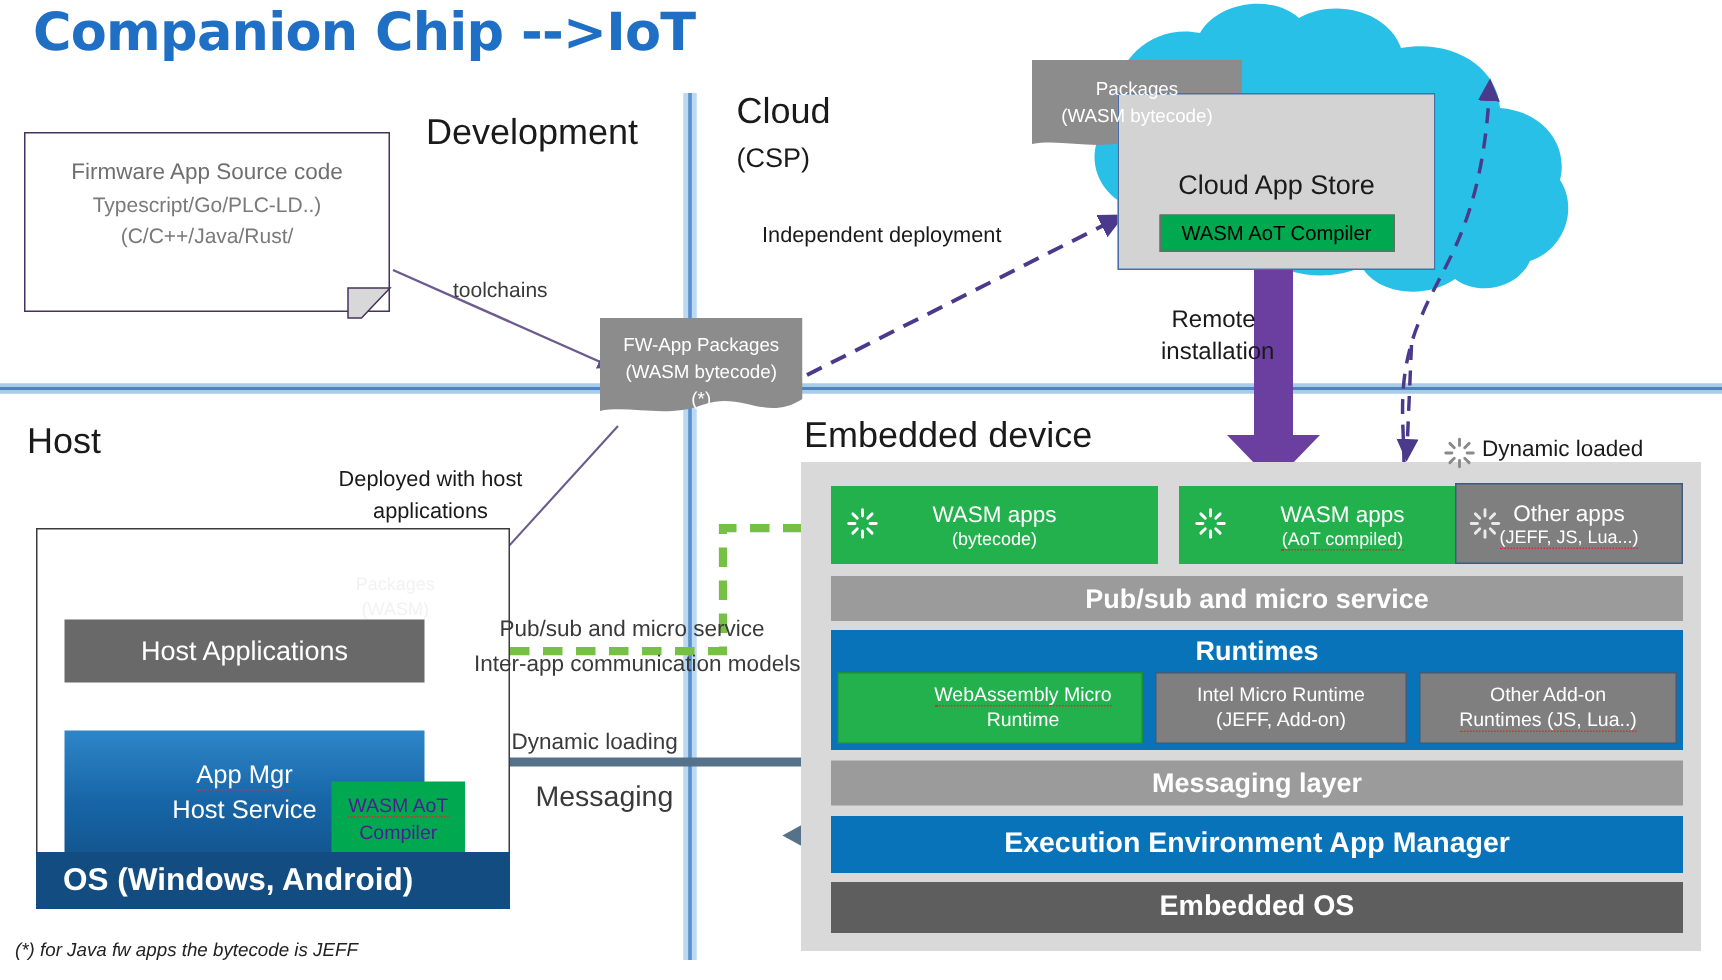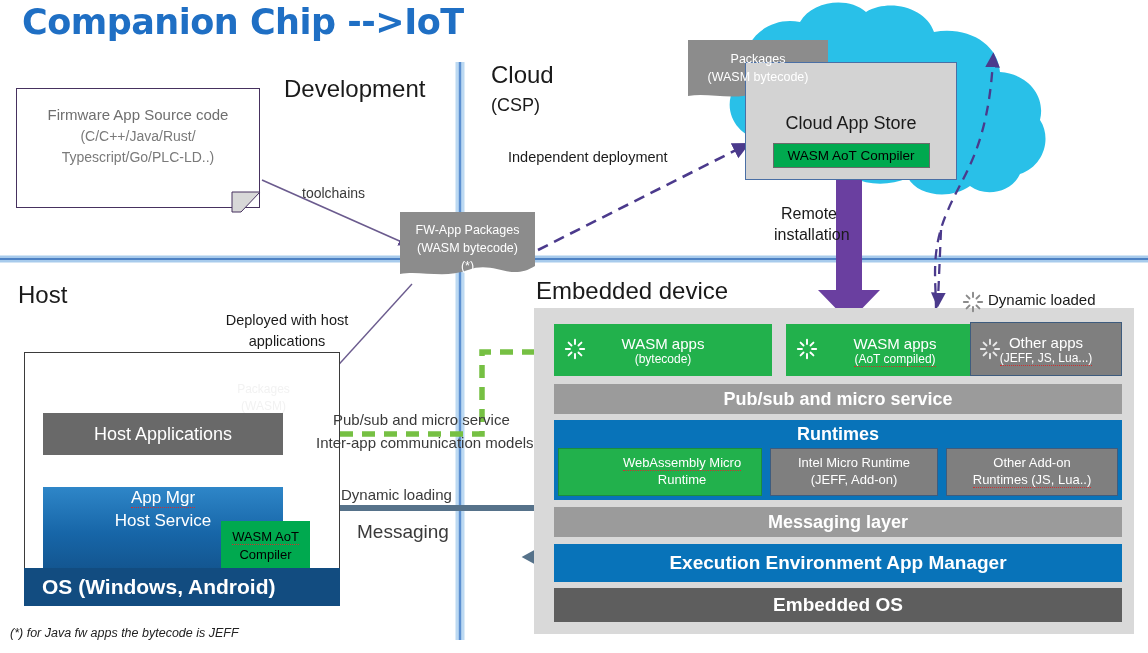--- a/index.html
+++ b/index.html
@@ -57,24 +57,24 @@
   .rt{position:absolute;display:flex;align-items:center;justify-content:center;flex-direction:column;
       color:#fff;font-size:13px;line-height:1.3;text-align:center;box-sizing:border-box;}
 
   
   #host-box{left:24px;top:352px;width:316px;height:254px;border:1px solid #3b3b3b;background:#fff;
             box-sizing:border-box;}
   #host-apps{left:43px;top:413px;width:240px;height:42px;background:#696969;color:#fff;
              font-size:18px;display:flex;align-items:center;justify-content:center;}
   #appmgr{left:43px;top:487px;width:240px;height:84px;
           background:linear-gradient(180deg,#2E86C8 0%,#1766A8 55%,#13558F 100%);
-          color:#fff;display:flex;align-items:center;flex-direction:column;
+          color:#fff;display:flex;align-items:center;justify-content:center;flex-direction:column;
           font-size:17px;line-height:1.35;}
   #appmgr u{text-decoration:none;border-bottom:1px dotted #d03030;}
-  #host-aot{left:221px;top:521px;width:89px;height:50px;background:#00A94F;color:#000000;font-size:13px;
+  #host-aot{left:221px;top:521px;width:89px;height:50px;background:#00A94F;color:#4c1d95;font-size:13px;
             display:flex;align-items:center;justify-content:center;flex-direction:column;line-height:1.35;
             text-align:center;}
   #host-aot u{text-decoration:none;border-bottom:1px dotted #d03030;}
   #os-bar{left:24px;top:568px;width:316px;height:38px;background:#124C80;color:#fff;font-size:21px;
           font-weight:bold;display:flex;align-items:center;padding-left:18px;box-sizing:border-box;}
 
   
   .lbl{color:#3a3a3a;}
   .lbl-dk{color:#1a1a1a;}
   #foot{left:10px;top:626px;font-size:12.5px;font-style:italic;color:#222;}
@@ -160,22 +160,22 @@
 
   <div class="abs zone-h" style="left:284px;top:75px;">Development</div>
   <div class="abs zone-h" style="left:491px;top:61px;">Cloud</div>
   <div class="abs zone-sub" style="left:491px;top:95px;">(CSP)</div>
   <div class="abs zone-h" style="left:18px;top:281px;">Host</div>
   <div class="abs zone-h" style="left:536px;top:277px;">Embedded device</div>
 
   <div class="abs" id="fw-src">
     <div class="t1">Firmware App Source code</div>
     <div class="t2">
+      <div>Typescript/Go/PLC-LD..)</div>
       <div>(C/C++/Java/Rust/</div>
-      <div>Typescript/Go/PLC-LD..)</div>
     </div>
   </div>
   <svg class="layer" viewBox="0 0 1148 653">
     <path d="M232,192 L260,192 L241,212 L232,212 Z" fill="#d8d8d8" stroke="#46315e" stroke-width="1"></path>
   </svg>
 
   <div class="abs pkg" id="pkg-fw">
     <svg style="position:absolute;left:0;top:0;width:135px;height:68px;" viewBox="0 0 135 68" preserveAspectRatio="none">
       <path d="M0,0 L135,0 L135,54 C110,70 95,48 68,58 C44,67 20,58 0,62 Z" fill="#8C8C8C"></path>
     </svg>

